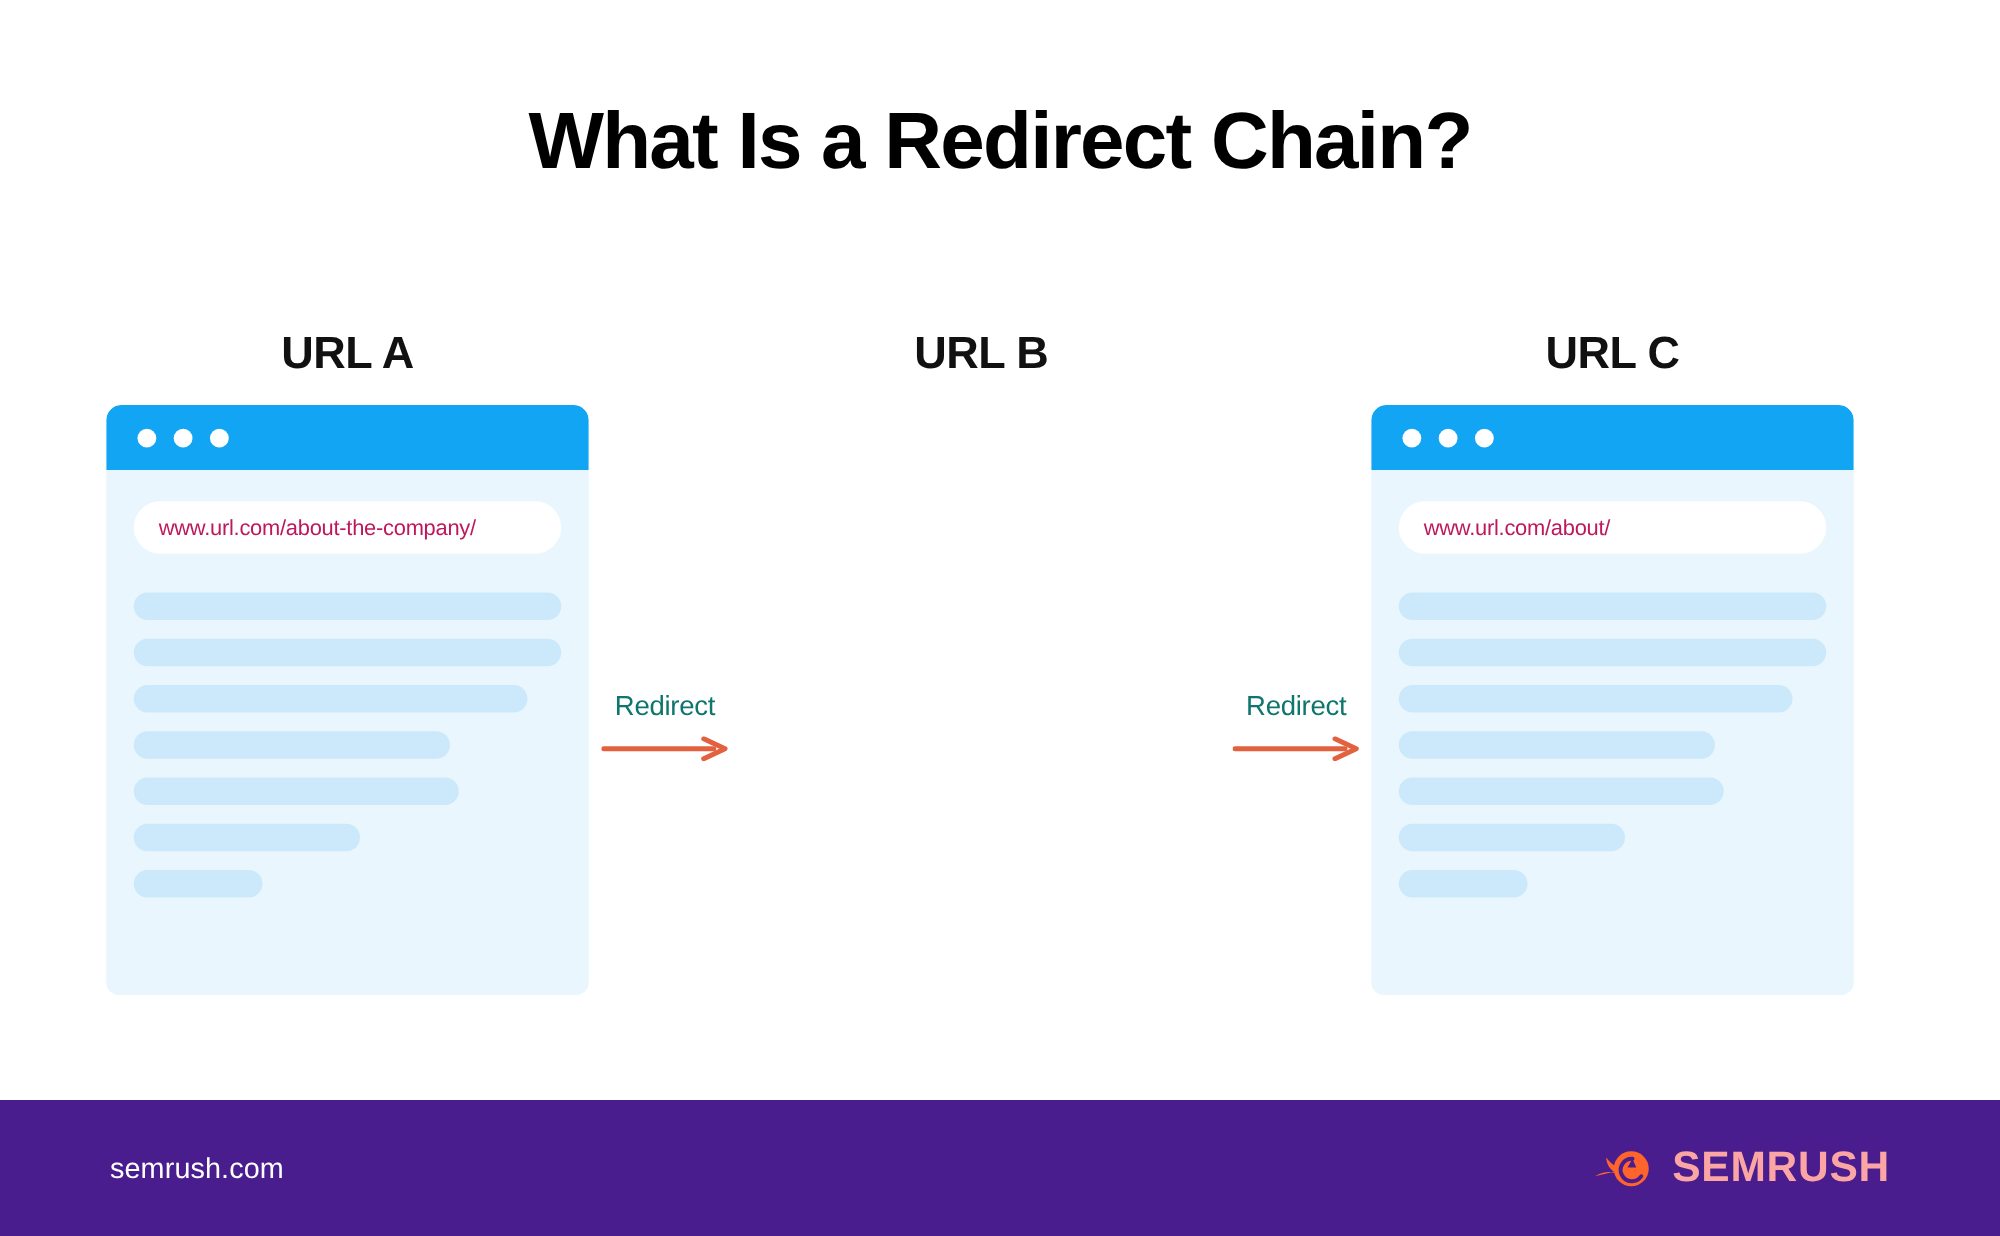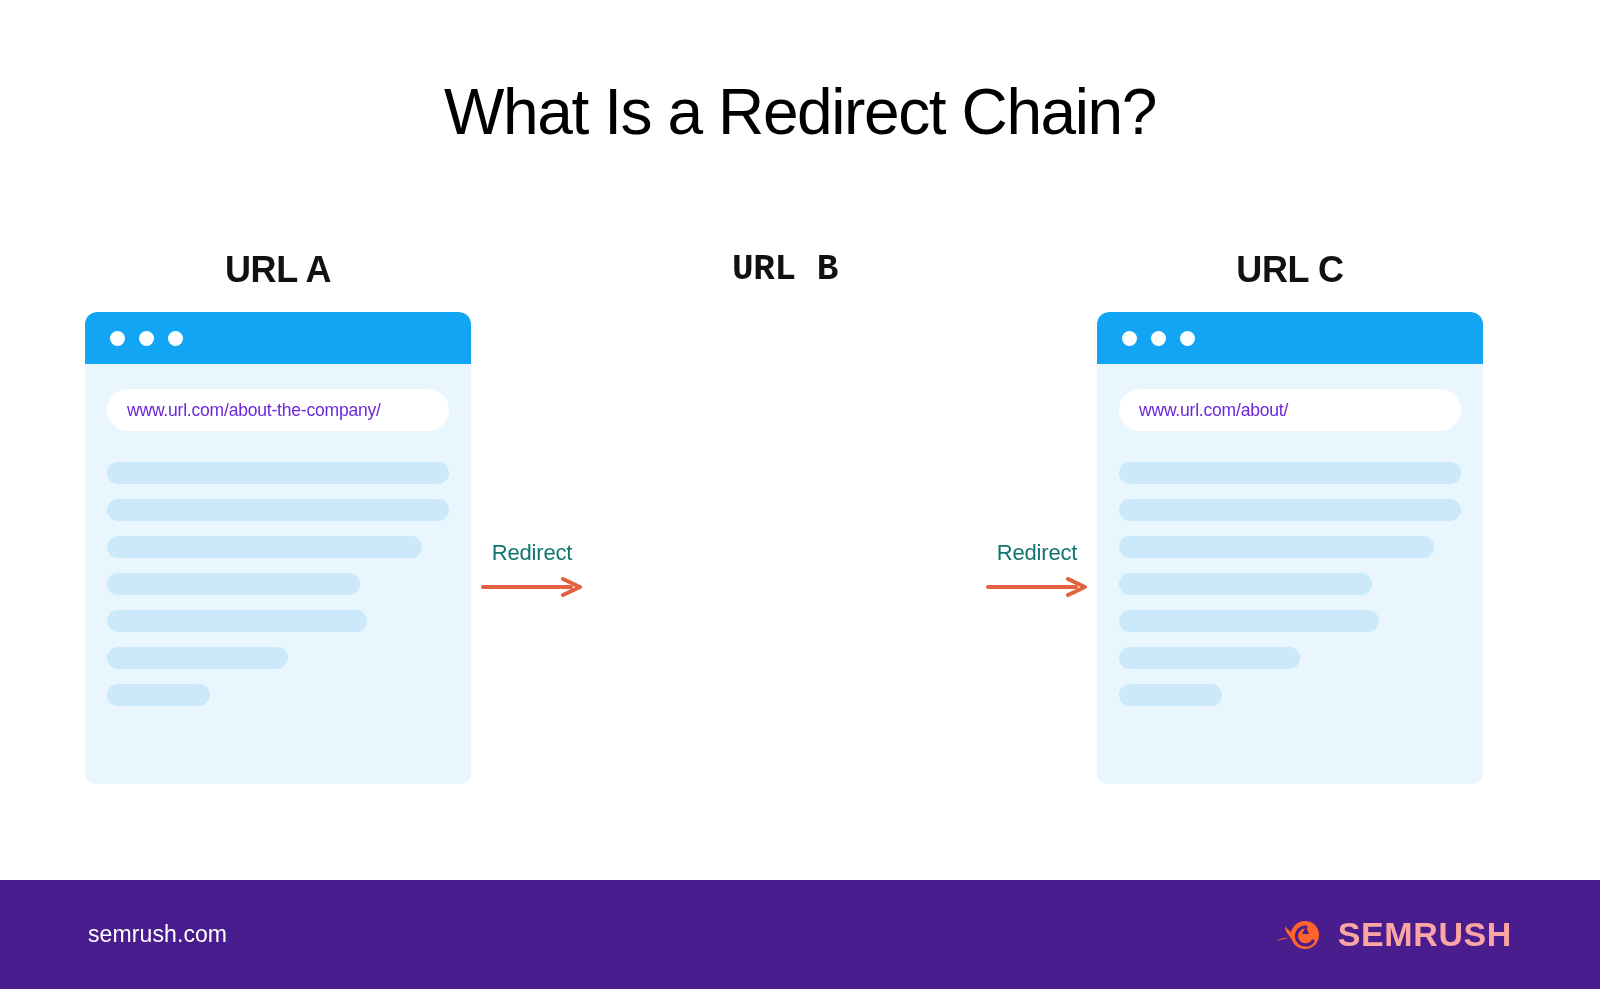--- a/index.html
+++ b/index.html
@@ -20,42 +20,42 @@
   }
 
   
   .title {
     position: absolute;
     top: 78px;
     left: 0;
     width: 1600px;
     text-align: center;
     font-size: 64px;
-    font-weight: 400;
+    font-weight: 700;
     letter-spacing: -1.4px;
     color: #000000;
     line-height: 1.08;
   }
 
   
   .diagram {
     position: absolute;
-    top: 252px;
+    top: 264px;
     left: 0;
     width: 1600px;
     height: 560px;
   }
 
   .card-col {
     position: absolute;
     top: 0;
     width: 386px;
   }
   .card-col.c0 { left: 85px; }
-  .card-col.c1 { left: 592px; font-family: Liberation Mono, monospace; }
+  .card-col.c1 { left: 592px; }
   .card-col.c2 { left: 1097px; }
 
   .card-label {
     text-align: center;
     font-size: 36px;
     font-weight: 800;
     letter-spacing: -0.4px;
     color: #111111;
     margin-bottom: 24px;
     line-height: 1;
@@ -91,21 +91,21 @@
     margin: 25px 22px 0 22px;
     height: 42px;
     background: #ffffff;
     border-radius: 21px;
     display: flex;
     align-items: center;
     padding: 0 20px;
   }
   .addressbar .url-text {
     font-size: 17.5px;
-    color: #6d28d9;
+    color: #be185d;
     letter-spacing: -0.2px;
     white-space: nowrap;
   }
 
   .lines {
     margin: 31px 22px 0 22px;
     display: flex;
     flex-direction: column;
     gap: 15px;
   }

